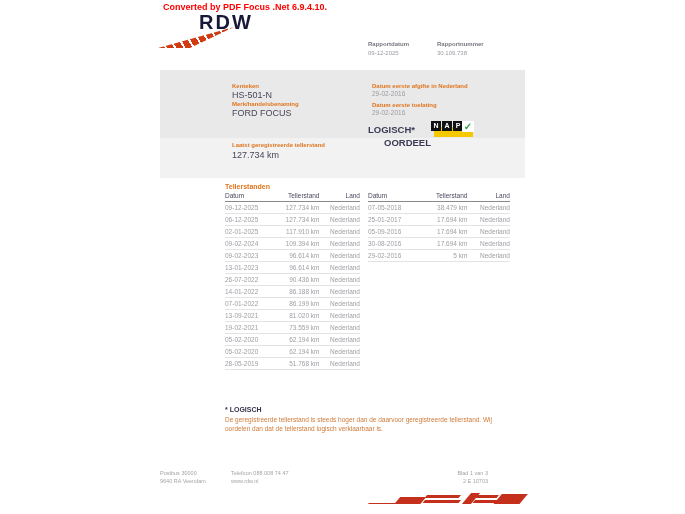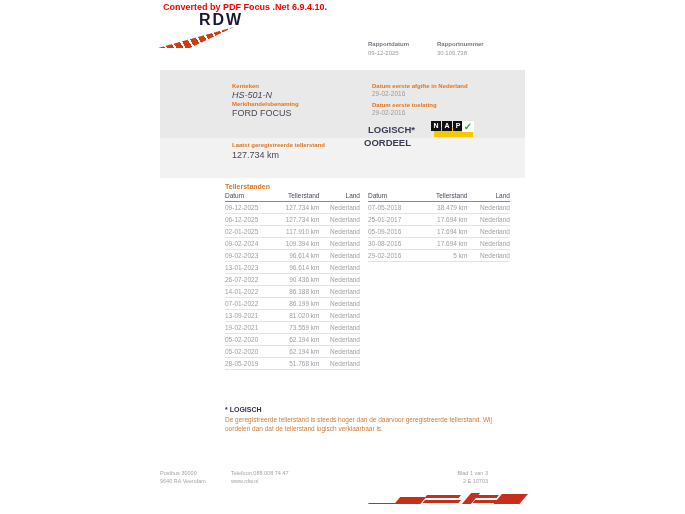--- a/index.html
+++ b/index.html
@@ -3,21 +3,21 @@
 <meta charset="utf-8">
 <style>
   * { margin:0; padding:0; box-sizing:border-box; }
   body { font-family:"Liberation Sans", sans-serif; background:#fff; }
   #page { position:relative; width:685px; height:504px; background:#ffffff; overflow:hidden;border-radius:20px; }
   .abs { position:absolute; }
 
   .notice1 { left:163px; top:2px; color:#ff0000; font-weight:bold; font-size:9px; }
   .notice2 { left:165px; top:25px; color:#ff0000; font-style:italic; font-size:9px; white-space:nowrap; }
 
-  .rdw-logo { left:199px; top:11px; color:#181838; font-weight:bold; font-size:16px; letter-spacing:2px; }
+  .rdw-logo { left:199px; top:11px; color:#181838; font-weight:bold; font-size:20px; letter-spacing:2px; }
   .sail { left:158px; top:27px; width:76px; height:21px;
           background:repeating-linear-gradient(60deg, #d23a12 0 6px, #ffffff 6px 8px);
           clip-path:polygon(0% 100%, 100% 0%, 42% 100%); }
   .page-title { left:363px; top:15px; color:#e0751f; font-size:13px; }
 
   .meta-label { font-size:6px; color:#77777f; font-weight:bold; }
   .meta-value { font-size:6px; color:#9b9ba3; }
 
   .box-top { left:160px; top:70px; width:365px; height:68px; background:#e9e9e9; }
   .box-bottom { left:160px; top:138px; width:365px; height:40px; background:#f2f2f2; }
@@ -68,31 +68,31 @@
 
   <div class="abs meta-label" style="left:368px; top:41px;">Rapportdatum</div>
   <div class="abs meta-label" style="left:437px; top:41px;">Rapportnummer</div>
   <div class="abs meta-value" style="left:368px; top:50px;">09-12-2025</div>
   <div class="abs meta-value" style="left:437px; top:50px;">30.109.738</div>
 
   <div class="abs box-top"></div>
   <div class="abs box-bottom"></div>
 
   <div class="abs olabel" style="left:232px; top:83px;">Kenteken</div>
-  <div class="abs dvalue" style="left:232px; top:90px;font-style:italic;">HS-501-N</div>
+  <div class="abs dvalue" style="left:232px; top:90px;">HS-501-N</div>
   <div class="abs olabel" style="left:232px; top:101px;">Merk/handelsbenaming</div>
   <div class="abs dvalue" style="left:232px; top:108px;">FORD FOCUS</div>
 
   <div class="abs olabel" style="left:372px; top:83px;">Datum eerste afgifte in Nederland</div>
   <div class="abs gvalue" style="left:372px; top:90px;">29-02-2016</div>
   <div class="abs olabel" style="left:372px; top:102px;">Datum eerste toelating</div>
   <div class="abs gvalue" style="left:372px; top:109px;">29-02-2016</div>
 
   <div class="abs oordeel" style="left:368px; top:124px;">LOGISCH*</div>
-  <div class="abs oordeel" style="left:364px; top:137px;">OORDEEL</div>
+  <div class="abs oordeel" style="left:384px; top:137px;">OORDEEL</div>
 
   <div class="abs nap">
     <div class="nap-yellow"></div>
     <div class="nap-letter" style="left:0;">N</div>
     <div class="nap-letter" style="left:11px;">A</div>
     <div class="nap-letter" style="left:22px;">P</div>
     <div class="nap-check">✓</div>
   </div>
 
   <div class="abs olabel" style="left:232px; top:142px;">Laatst geregistreerde tellerstand</div>

